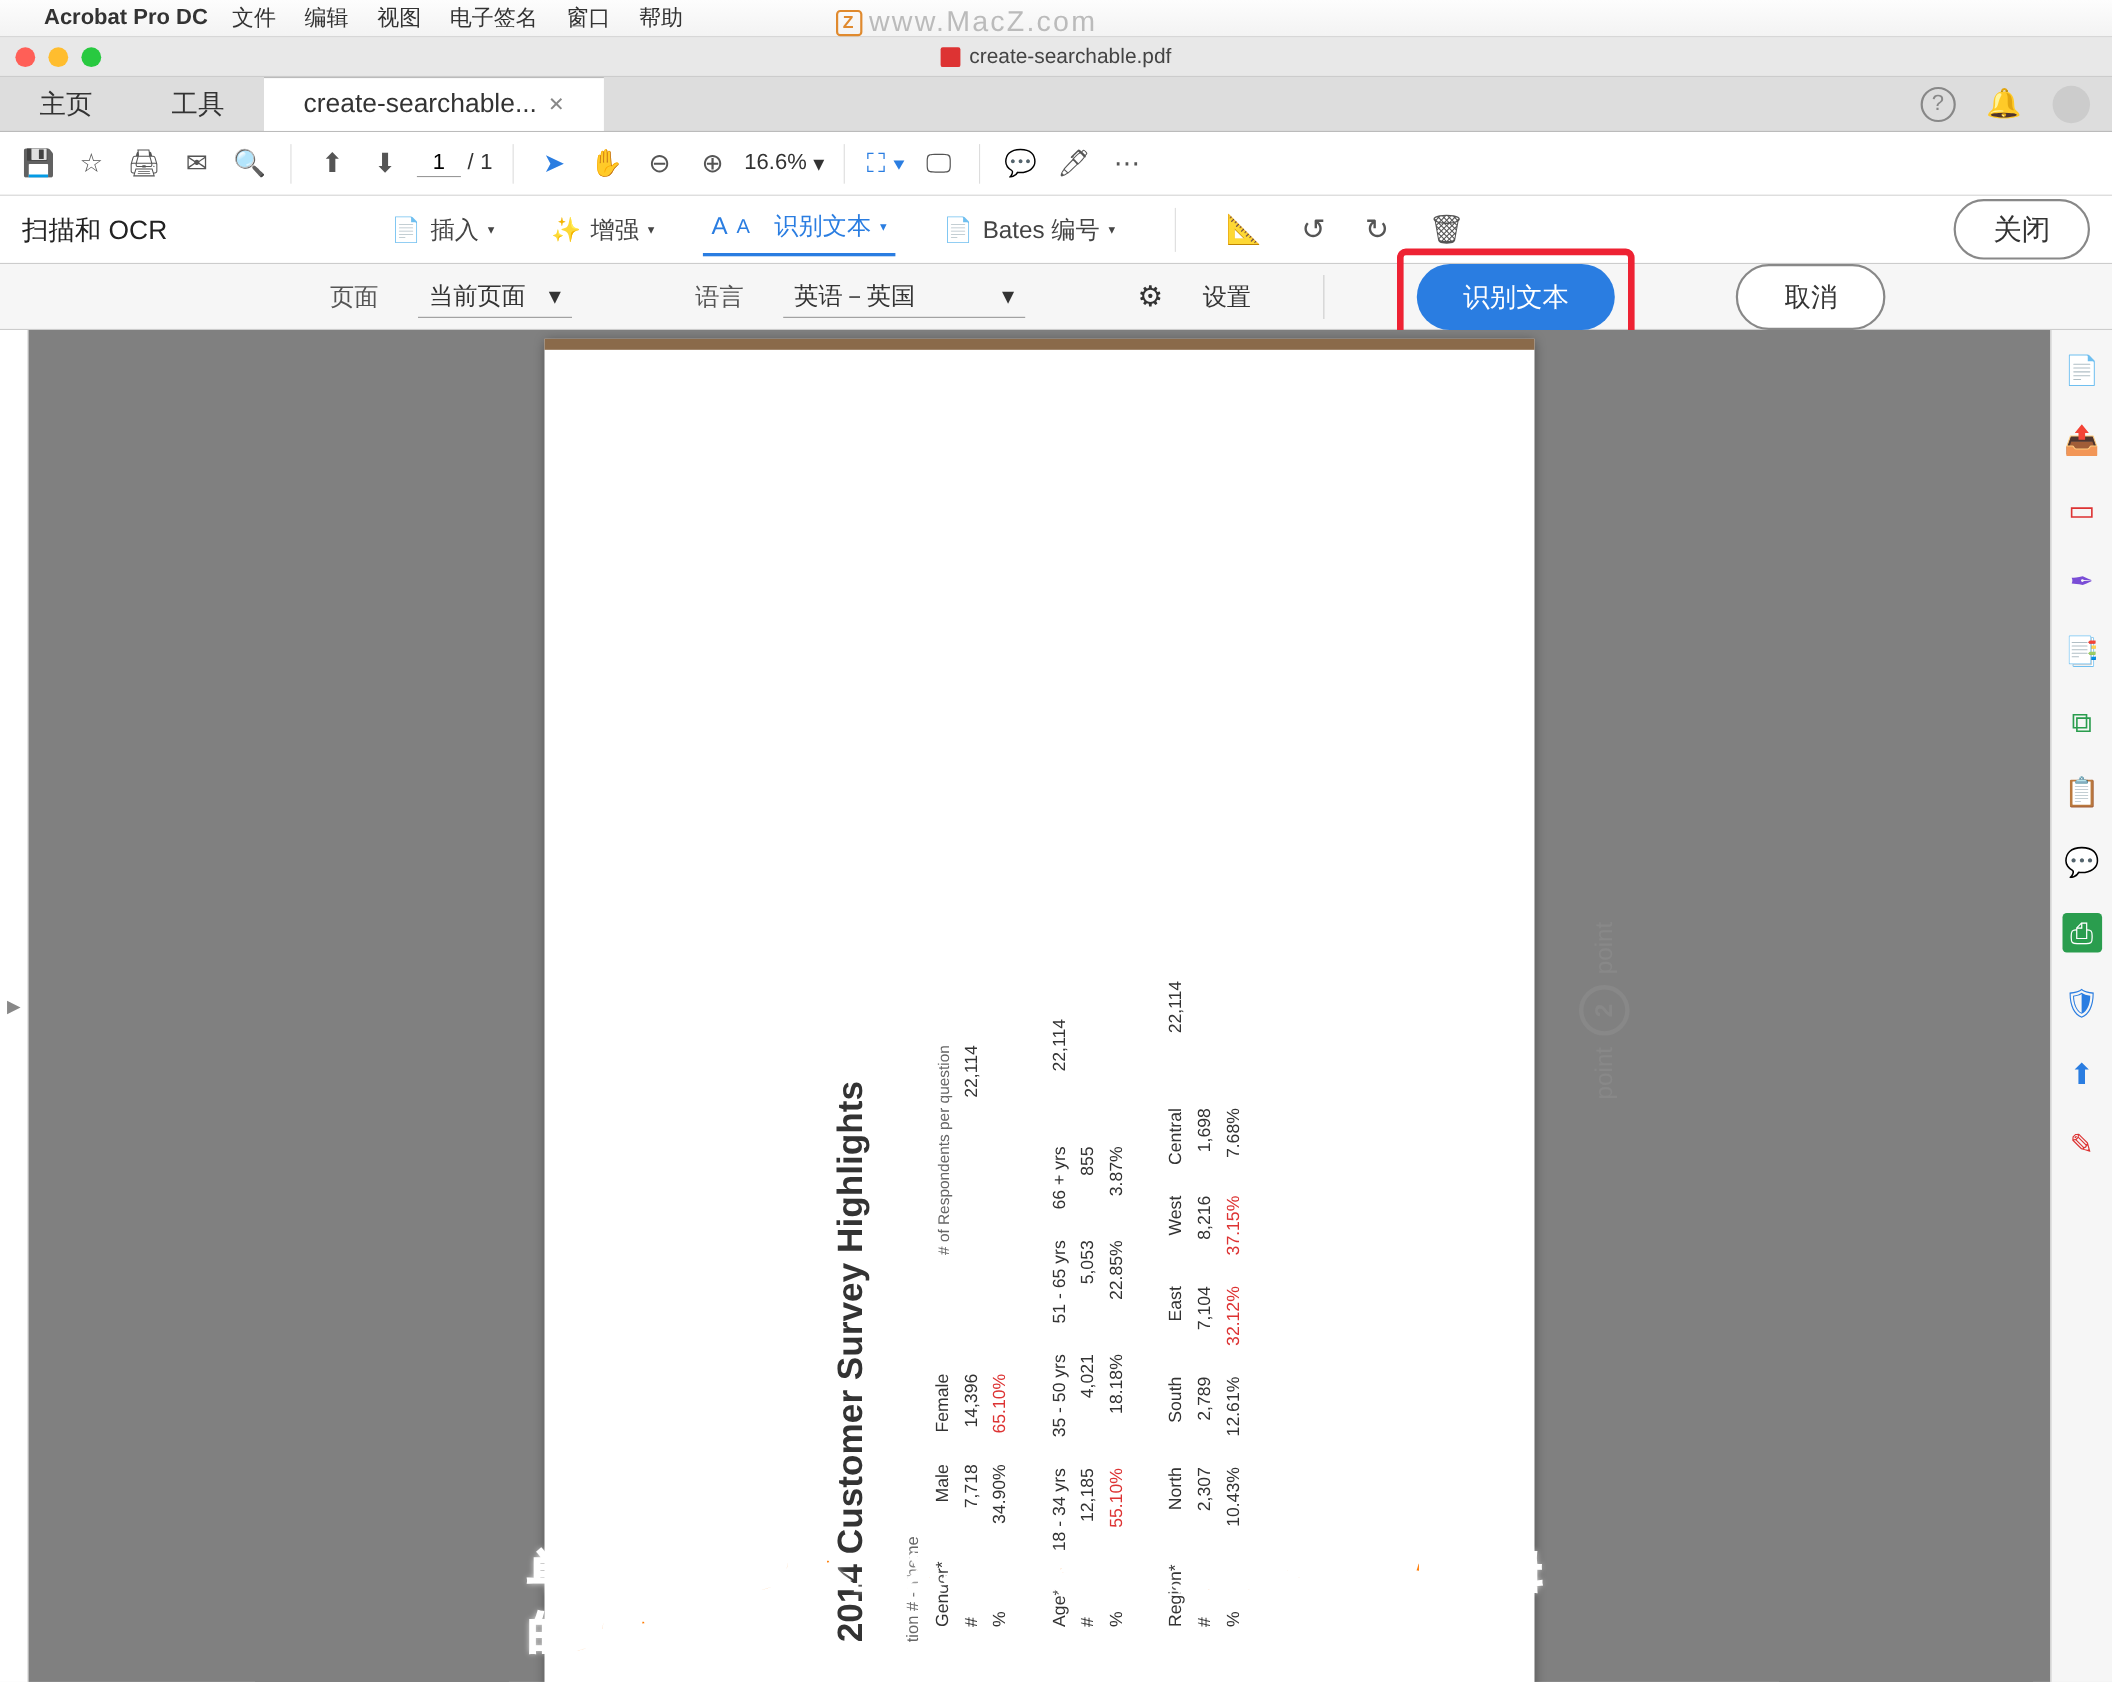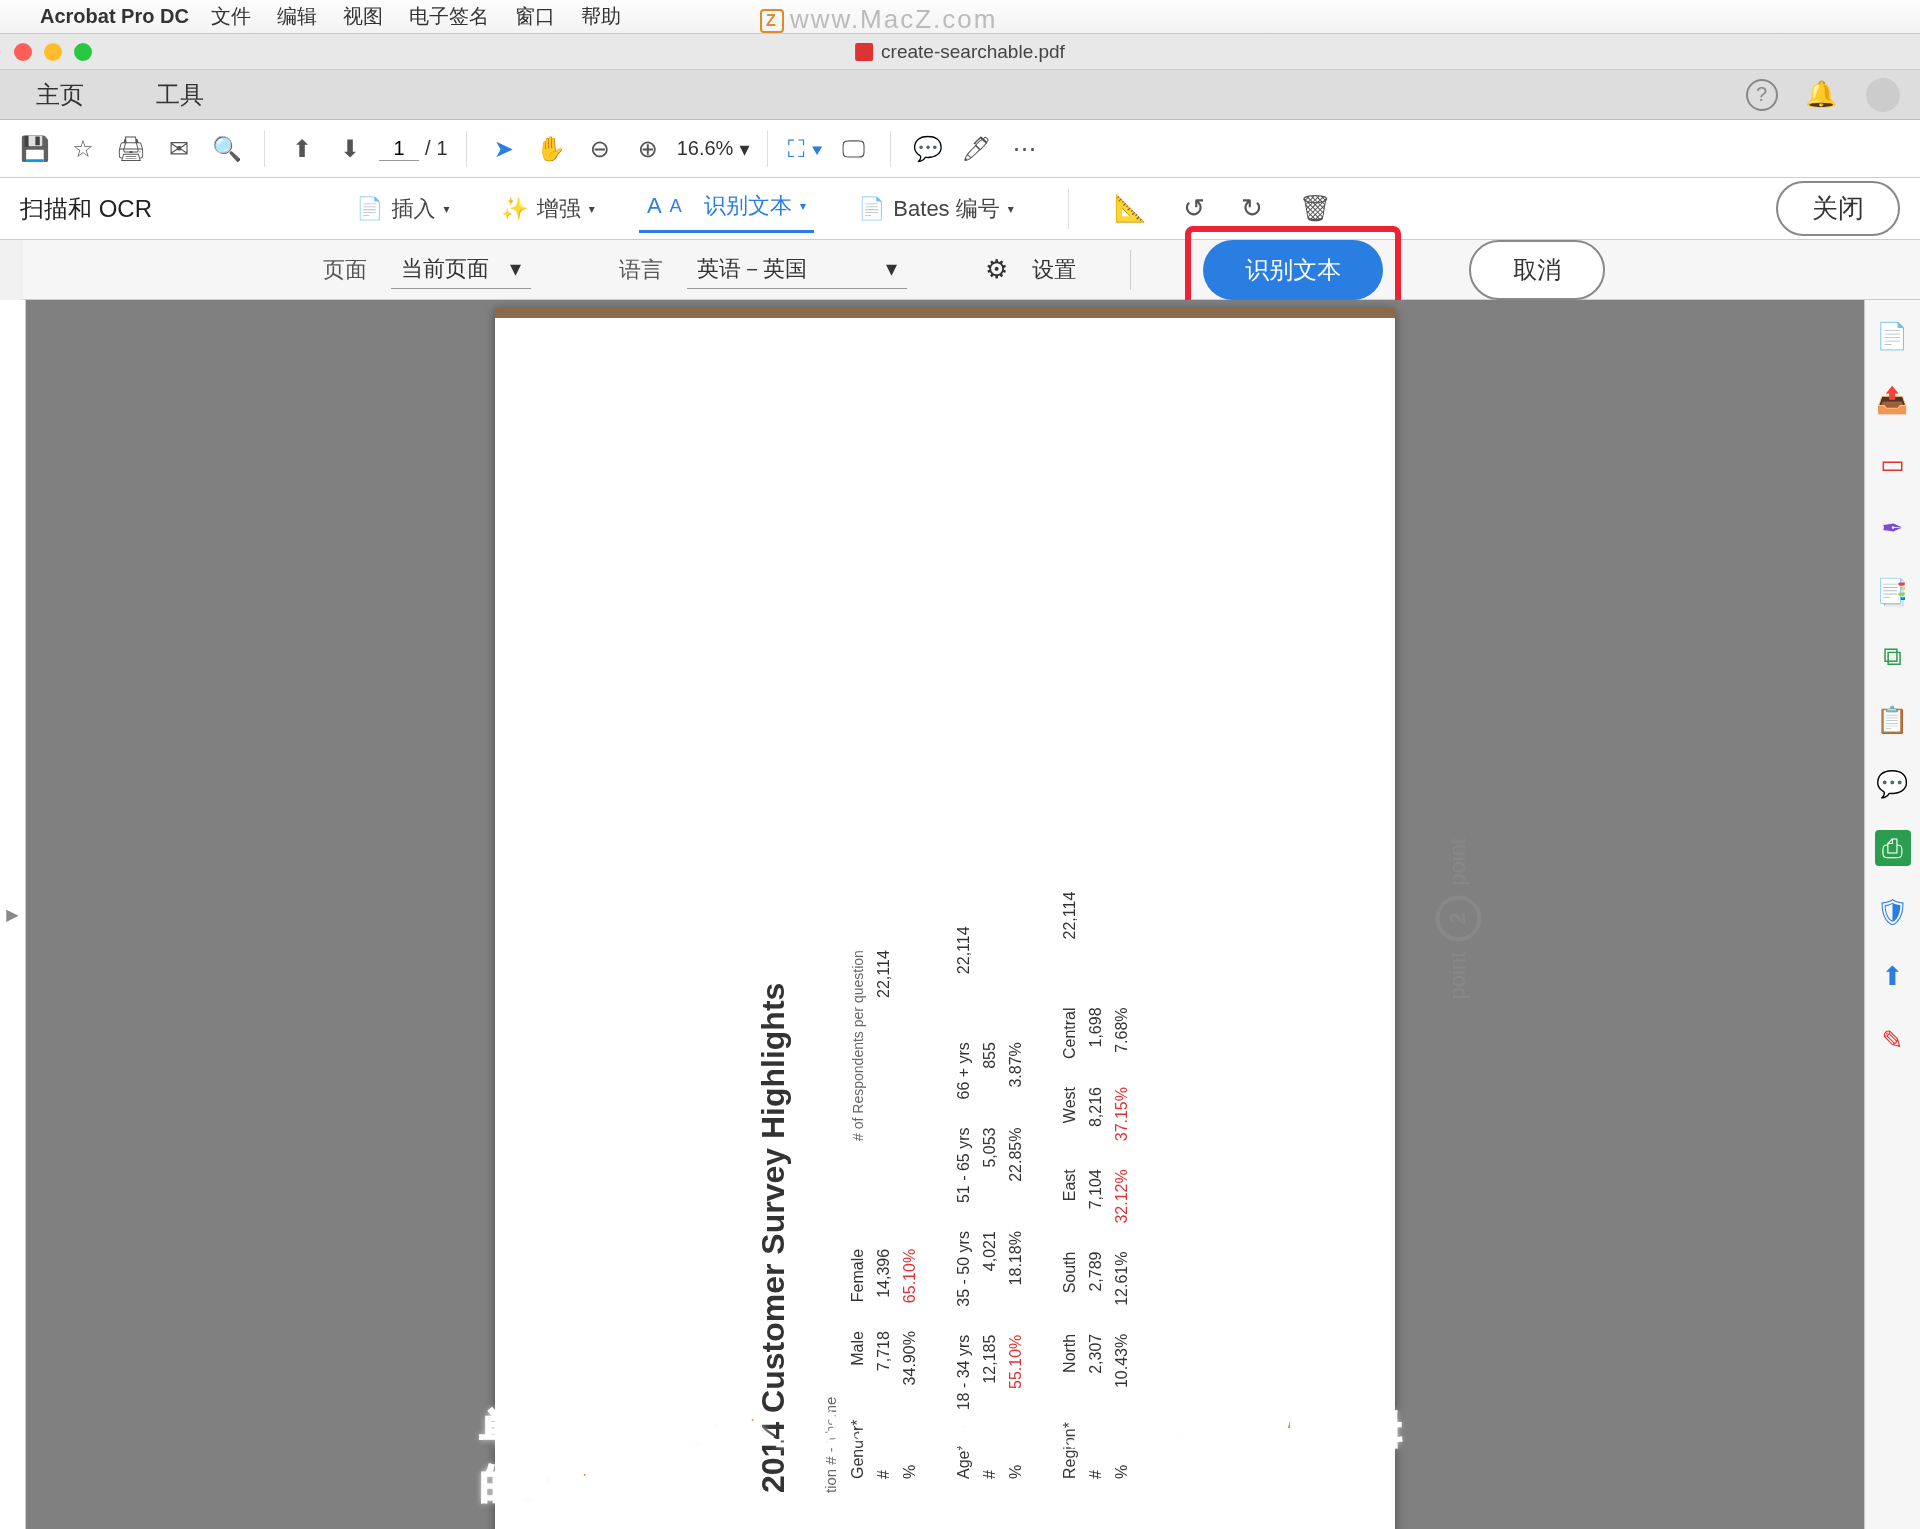--- a/index.html
+++ b/index.html
@@ -45,21 +45,21 @@
 .ocrbar .title { font-size:24px; color:#222; margin-right:160px; }
 .ocrbar .btn { display:flex; align-items:center; gap:8px; font-size:22px; color:#444; cursor:pointer; padding:6px 8px; }
 .ocrbar .btn.active { color:#2a7de1; border-bottom:3px solid #2a7de1; padding-bottom:9px; }
 .ocrbar .btn .chev{font-size:12px;}
 .ocrbar .sep { width:1px; height:40px; background:#ddd; margin:0 10px; }
 .ocrbar .ico { font-size:26px; color:#555; cursor:pointer; }
 .ocrbar .spacer{flex:1;}
 .closeBtn { border:2px solid #888; border-radius:28px; padding:8px 34px; font-size:26px; color:#333; cursor:pointer; }
 
 
-.ocrset { height:60px; background:#f6f6f6; display:flex; align-items:center; padding:0 20px 0 300px; gap:24px; font-size:22px; color:#333; border-bottom:1px solid #ccc;margin-left:23px; }
+.ocrset { height:60px; background:#f6f6f6; display:flex; align-items:center; padding:0 20px 0 300px; gap:36px; font-size:22px; color:#333; border-bottom:1px solid #ccc; }
 .ocrset .lbl { color:#555; }
 .ocrset .sel { border-bottom:1px solid #999; padding:4px 10px; min-width:140px; display:flex; align-items:center; justify-content:space-between; cursor:pointer; }
 .ocrset .sel.wide{min-width:220px;}
 .ocrset .gear{font-size:26px;}
 .redbox { border:6px solid #e23; border-radius:8px; padding:8px 12px; display:inline-flex; }
 .primary { background:#2a7de1; color:#fff; border:none; border-radius:30px; padding:14px 42px; font-size:24px; cursor:pointer; }
 .secondary { background:#fff; border:2px solid #888; border-radius:30px; padding:12px 42px; font-size:24px; color:#333; cursor:pointer; }
 
 
 .docwrap { position:relative; height:calc(1529px - 34px - 36px - 50px - 58px - 62px - 60px); display:flex; }
@@ -113,20 +113,24 @@
   </div>
 </div>
 
 <div class="apptabs">
   <div class="atab">
       <span>主页</span>
     </div>
   <div class="atab">
       <span>工具</span>
     </div>
+  <div class="atab active">
+    <span>create-searchable...</span>
+      <span class="close">✕</span>
+  </div>
   <div class="spacer"></div>
   <div class="right">
     <span class="ricon">?</span>
     <span class="bell">🔔</span>
     <span class="avatar"></span>
   </div>
 </div>
 
 <div class="toolbar">
   <span class="tb-ico">💾</span>

